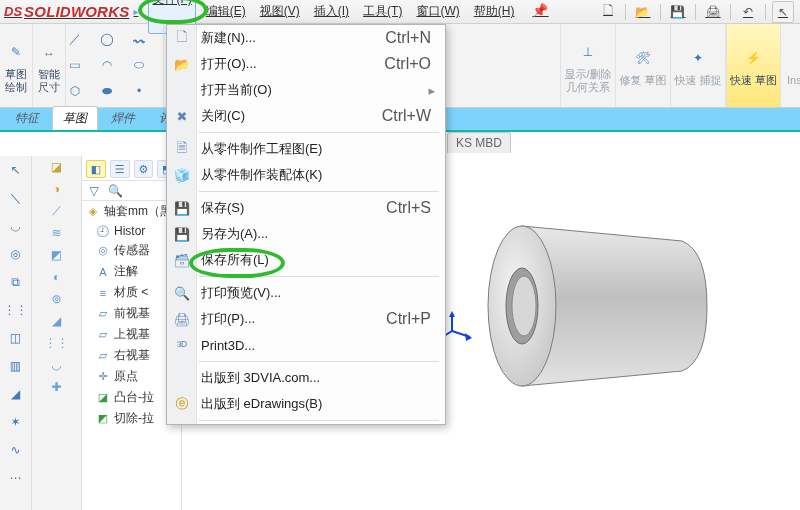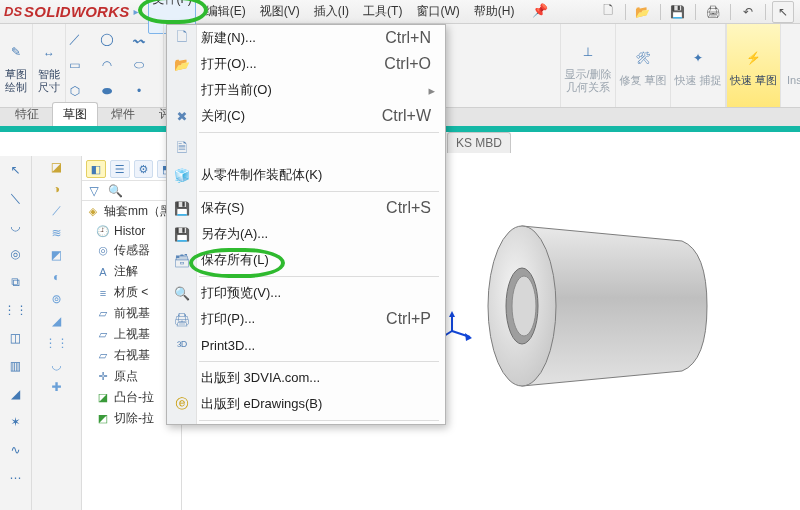--- a/index.html
+++ b/index.html
@@ -1,19 +1,19 @@
 <!DOCTYPE html>
 <html><head>
 <meta charset="utf-8">
 <style>
   * { box-sizing: border-box; margin: 0; padding: 0; font-family: "Microsoft YaHei", Arial, sans-serif; }
   body { width: 800px; height: 510px; overflow: hidden; background: #fff; font-size: 12px; color: #333; position: relative; }
 
   
-  .titlebar { height: 24px; display: flex; align-items: center; background: linear-gradient(#f7f7f7,#ececec); border-bottom: 1px solid #d0d0d0; padding-left: 4px; }
+  .titlebar { height: 24px; display: flex; align-items: center; background: linear-gradient(#f7f7f7,#ececec); border-bottom: 1px solid #d0d0d0; padding-left: 4px; text-decoration: underline; }
   .sw-logo { display:flex; align-items:center; gap:2px; margin-right:10px; }
   .sw-ds { font-weight:bold; font-style:italic; color:#c12e2e; font-size:13px; }
   .sw-name { font-weight:bold; font-style:italic; color:#c12e2e; font-size:15px; letter-spacing:0.2px; }
   .menubar { display:flex; gap:6px; font-size:12px; }
   .menubar > span { padding:14px 4px; cursor:default; }
   .menubar > span.open { background:#e7f1fb; border:1px solid #7eb4ea; border-radius:2px; padding:1px 3px; }
   .pin { margin-left:4px; color:#1261c9; font-size:13px; }
   .qat { margin-left:auto; display:flex; align-items:center; gap:6px; padding-right:6px; }
   .qat .qbtn { width:22px; height:20px; display:flex; align-items:center; justify-content:center; color:#555; }
   .qat .sep { width:1px; height:16px; background:#c8c8c8; }
@@ -28,21 +28,21 @@
   .ribbon-mid { width:104px; display:flex; flex-wrap:wrap; align-content:flex-start; padding:4px 2px; gap:4px 6px; border-right:1px solid #e2e2e2; }
   .smallico { width:26px; height:22px; display:flex; align-items:center; justify-content:center; color:#437ab5; }
   .ribbon-gap { flex:1; } 
   .ribbon-right { width:240px; display:flex; align-items:stretch; border-left:1px solid #e2e2e2; }
   .ribbon-right .bigbtn { flex:0 0 55px; }
   .dimmed { color:#9aa4ae !important; }
   .dimmed .lab { color:#9aa4ae; }
   .quick-sketch { background:linear-gradient(#fff7c0,#ffe77a); border-left:1px solid #e2e2e2; }
 
   
-  .tabstrip { height:24px; display:flex; align-items:flex-end; background:#e5e5e5; border-bottom:6px solid #14b8a6; padding-left:4px; gap:2px; }
+  .tabstrip { height:24px; display:flex; align-items:flex-end; background:#7dd3fc; border-bottom:2px solid #14b8a6; padding-left:4px; gap:2px;font-style:italic; }
   .tab { padding:3px 10px; font-size:12px; color:#555; border:1px solid transparent; border-bottom:none; border-radius:3px 3px 0 0; }
   .tab.active { background:#fff; border-color:#c7c7c7; color:#222; }
   .mbd-tab { position:absolute; left:447px; top:132px; font-size:12px; color:#666; background:#eee; padding:3px 8px; border:1px solid #c7c7c7; border-bottom:none; border-radius:3px 3px 0 0; }
 
   
   .viewtools { position:absolute; right:6px; top:158px; display:flex; gap:4px; }
   .viewtools .vt { width:22px; height:20px; display:flex; align-items:center; justify-content:center; color:#7b8fa5; border:1px solid #e3e3e3; border-radius:2px; background:#fafafa; }
 
   
   .main { position:absolute; left:0; top:156px; right:0; bottom:0; display:flex; background:#fff; }
@@ -324,20 +324,21 @@
     <span style="margin-left:auto;padding-right:10px;color:#888">▸</span>
   </div>
   <div class="dd-item">
     <span class="ico">✖</span>
     <span>关闭(C)</span>
     <span class="sc">Ctrl+W</span>
   </div>
   <div class="dd-sep"></div>
   <div class="dd-item">
     <span class="ico">🗎</span>
+    <span>从零件制作工程图(E)</span>
   </div>
   <div class="dd-item">
     <span class="ico">🧊</span>
     <span>从零件制作装配体(K)</span>
   </div>
   <div class="dd-sep"></div>
   <div class="dd-item">
     <span class="ico">💾</span>
     <span>保存(S)</span>
     <span class="sc">Ctrl+S</span>

